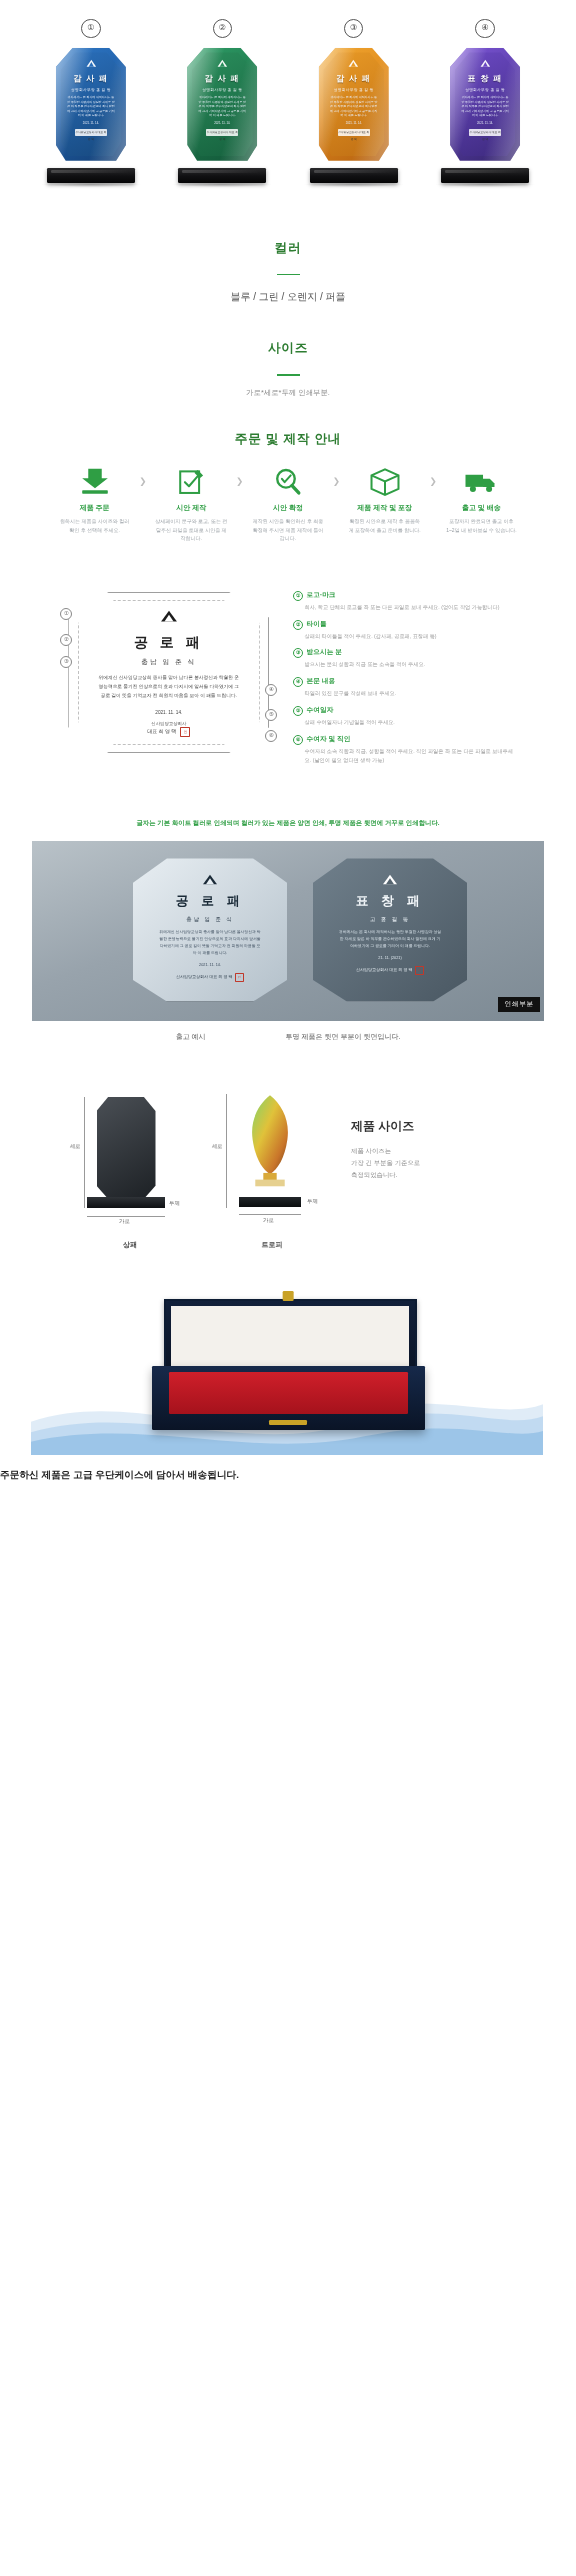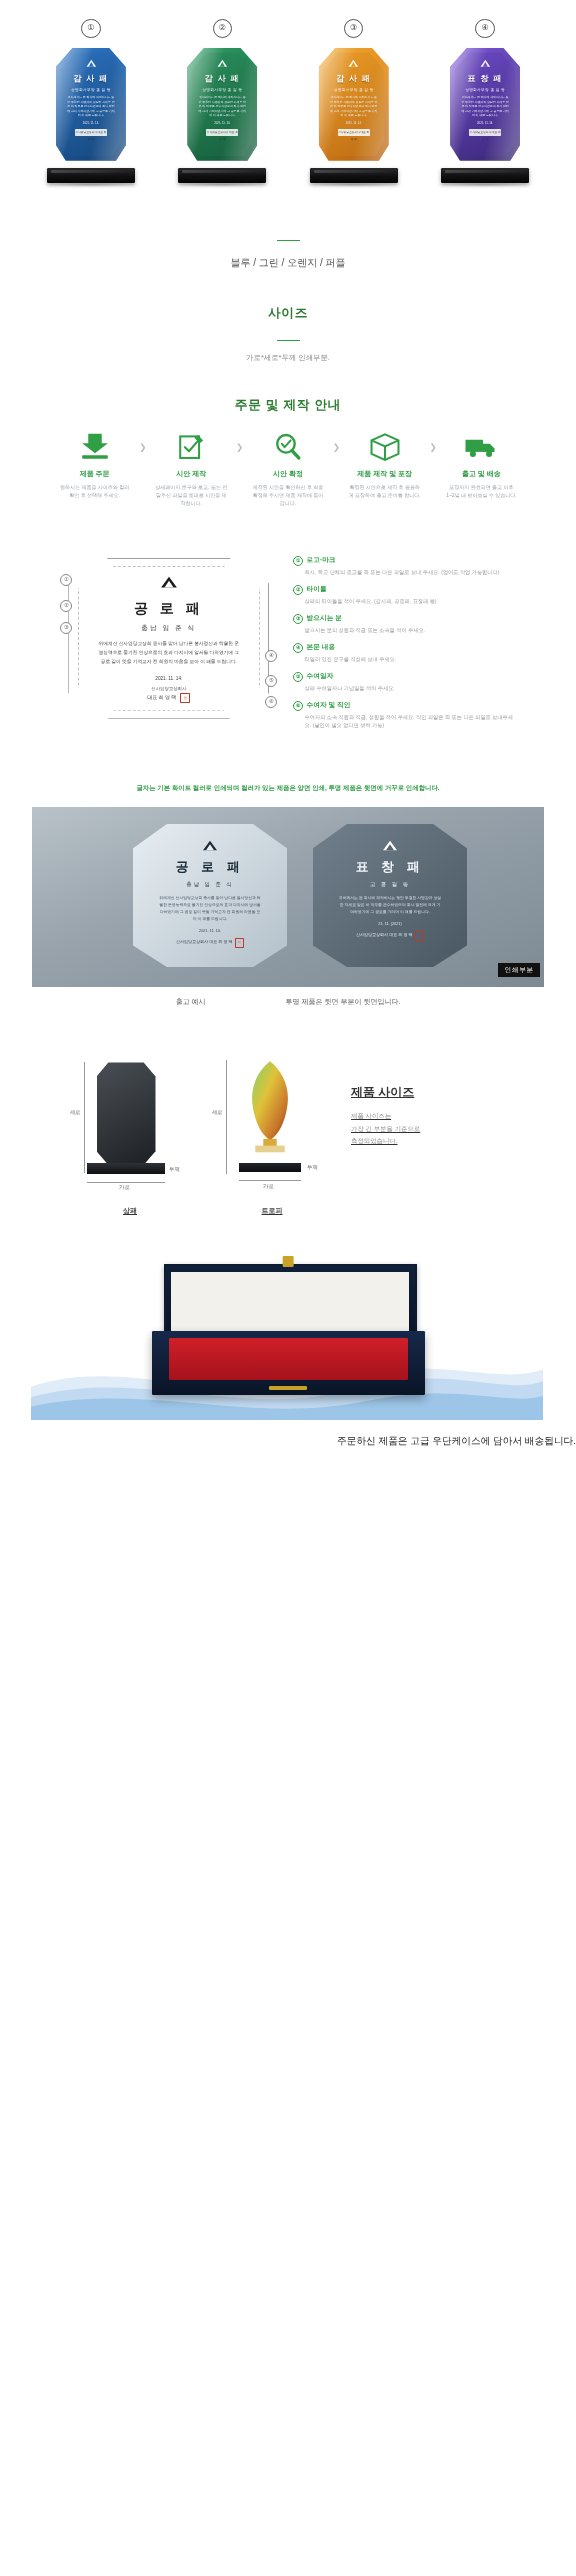--- a/index.html
+++ b/index.html
@@ -196,21 +196,21 @@
   .pp-sign.light{color:#e8eff4;}
   .pp-seal{display:inline-block;width:7.4px;height:7.4px;border:0.7px solid #c0392b;color:#c0392b;font-size:3px;line-height:7.4px;margin-left:2px;border-radius:0.7px;}
   .pp-tag{
     position:absolute;right:4px;bottom:9.4px;
     background:#111;color:#fff;font-size:6.7px;padding:2.7px 6px;letter-spacing:0.7px;
   }
   .print-caps{display:flex;justify-content:center;gap:80px;margin-top:10.7px;}
   .print-cap{font-size:7px;color:#555;}
 
   
-  .size-wrap{display:flex;justify-content:center;align-items:flex-start;gap:16px;padding-top:6.7px;text-decoration:underline;}
+  .size-wrap{display:flex;justify-content:center;align-items:flex-start;gap:16px;padding-top:6.7px;}
   .size-fig{width:126px;text-align:center;position:relative;}
   .size-fig .figbox{position:relative;height:142px;}
   .dim-label{position:absolute;font-size:5.4px;color:#666;}
   .dimline-v{position:absolute;width:0.7px;background:#999;}
   .dimline-h{position:absolute;height:0.7px;background:#999;}
   .fig-caption{font-size:7px;color:#444;margin-top:6.7px;font-weight:bold;}
   .plaque-mini{
     position:absolute;left:29.5px;top:5.4px;width:59px;height:101px;
     background:linear-gradient(150deg,#4a4f55,#1d2125);
     clip-path:polygon(20% 0%, 80% 0%, 100% 14%, 100% 88%, 82% 100%, 18% 100%, 0% 88%, 0% 14%);
@@ -255,21 +255,21 @@
   .case-clasp{
     position:absolute;left:50%;transform:translateX(-50%);bottom:4.7px;
     width:38px;height:4.7px;background:#c9a227;border-radius:1.3px;
   }
   .case-hinge{
     position:absolute;left:50%;transform:translateX(-50%);top:-8px;
     width:10.7px;height:10.7px;background:#c9a227;border-radius:1.3px;
   }
   .wave{position:absolute;left:0;right:0;bottom:0;height:80px;}
   .case-caption{
-    text-align:right;font-size:9.7px;font-weight:normal;color:#222;
+    text-align:left;font-size:9.7px;font-weight:bold;color:#222;
     padding:14.7px 0 20px 0;
   }
 </style>
 </head>
 <body>
 
 <div class="page">
 
   <div class="hero">
     <div class="hero-row">
@@ -367,20 +367,21 @@
             <div class="glassedge"></div>
           </div>
           <div class="base"></div>
         </div>
       </div>
 
     </div>
   </div>
 
   <div class="sec" style="padding-top:27px;padding-bottom:13.4px;">
+    <div class="sec-title">컬러</div>
     <div class="divider-line"></div>
     <div class="sec-text">블루 / 그린 / 오렌지 / 퍼플</div>
   </div>
 
   <div class="sec" style="padding-top:19px;padding-bottom:14.7px;">
     <div class="sec-title">사이즈</div>
     <div class="divider-line"></div>
     <div class="sec-sub">가로*세로*두께 인쇄부분.</div>
   </div>
 

